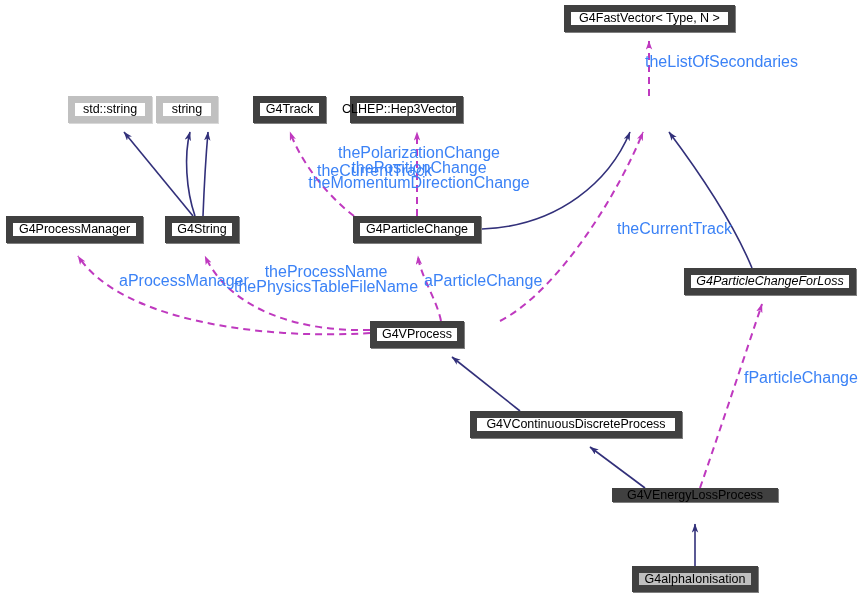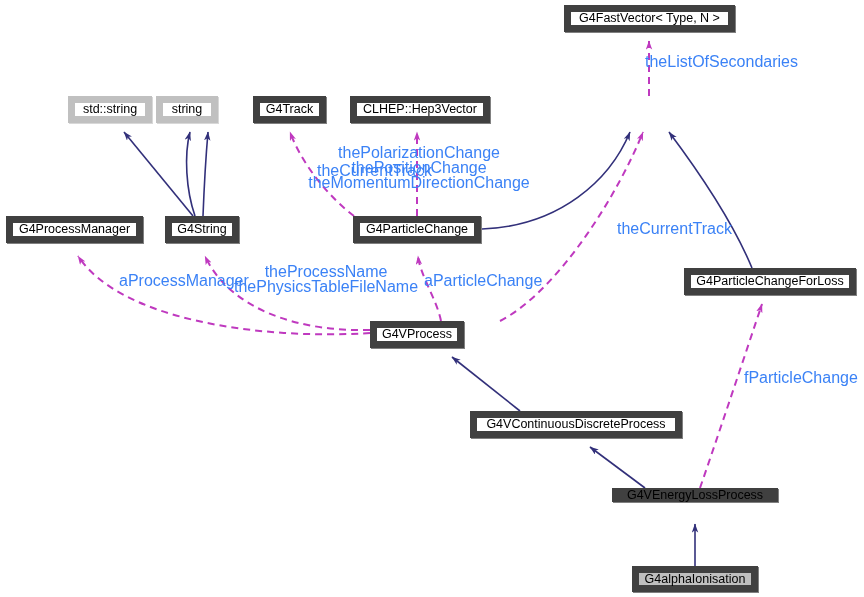--- a/index.html
+++ b/index.html
@@ -116,33 +116,33 @@
     </div>
   <div class="node extern" style="left:68px;  top:96px;  width:84px;  height:27px;">
       <span>std::string</span>
     </div>
   <div class="node extern" style="left:156px; top:96px;  width:62px;  height:27px;">
       <span>string</span>
     </div>
   <div class="node solid" style="left:253px; top:96px;  width:73px;  height:27px;">
       <span>G4Track</span>
     </div>
-  <div class="node solid" style="left:350px; top:96px;  width:140px; height:27px;">
+  <div class="node solid" style="left:350px; top:96px;  width:113px; height:27px;justify-content:flex-end;">
       <span>CLHEP::Hep3Vector</span>
     </div>
   <div class="node solid" style="left:6px;   top:216px; width:137px; height:27px;">
       <span>G4ProcessManager</span>
     </div>
   <div class="node solid" style="left:165px; top:216px; width:74px;  height:27px;">
       <span>G4String</span>
     </div>
   <div class="node solid" style="left:353px; top:216px; width:128px; height:27px;">
       <span>G4ParticleChange</span>
     </div>
-  <div class="node solid" style="left:684px; top:268px; width:172px; height:27px;">
+  <div class="node solid" style="left:684px; top:268px; width:172px; height:27px;font-style:italic;">
       <span>G4ParticleChangeForLoss</span>
     </div>
   <div class="node solid" style="left:370px; top:321px; width:94px;  height:27px;">
       <span>G4VProcess</span>
     </div>
   <div class="node solid" style="left:470px; top:411px; width:212px; height:27px;">
       <span>G4VContinuousDiscreteProcess</span>
     </div>
   <div class="node solid" style="left:612px; top:488px; width:166px; height:14px;">
       <span>G4VEnergyLossProcess</span>

